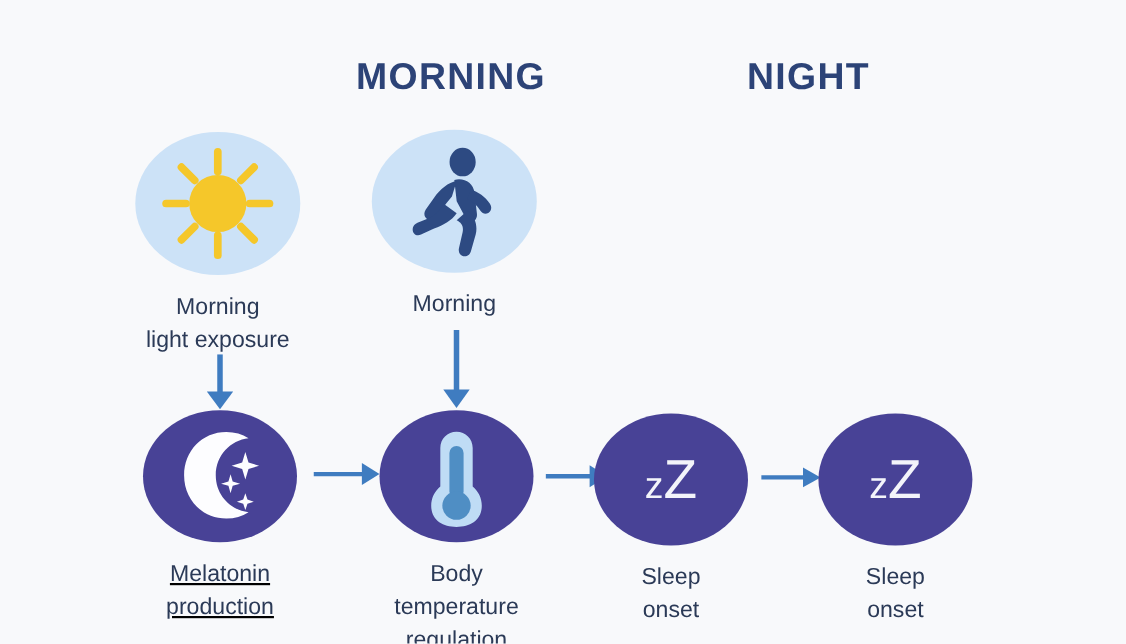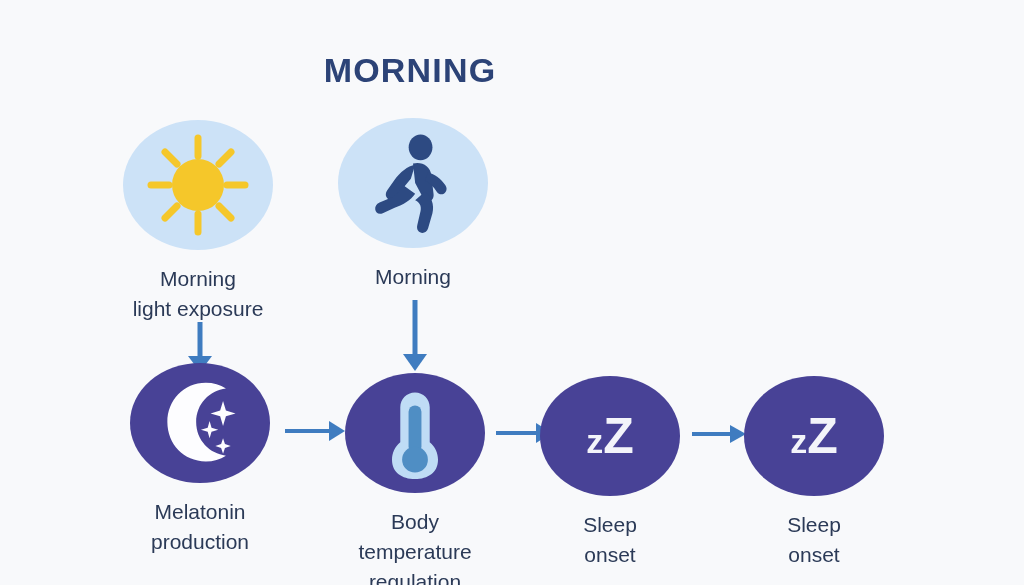--- a/index.html
+++ b/index.html
@@ -87,34 +87,35 @@
   }
   .arrow svg { display: block; }
 
   
   .zz {
     position: absolute;
     left: 50%;
     top: 50%;
     transform: translate(-50%, -50%);
     color: #f3f4fa;
-    font-weight: bold;
+    font-weight: normal;
     white-space: nowrap;
     line-height: 1;
   }
   .zz .z-small { font-size: 34px; }
   .zz .z-big { font-size: 50px; }
 </style>
 </head>
 <body>
 
 <div id="stage">
 
   <div class="section-header" id="hdr-morning">MORNING</div>
 
+  <div class="section-header" id="hdr-night">NIGHT</div>
 
   <div class="node" style="left:198px; top:120px;">
     <div class="bubble bubble-light">
       <svg width="110" height="110" viewBox="0 0 110 110">
         <circle cx="55" cy="55" r="26" fill="#f5c72a"></circle>
         <g stroke="#f5c72a" stroke-width="7" stroke-linecap="round">
           <line x1="55" y1="8" x2="55" y2="26"></line>
           <line x1="55" y1="84" x2="55" y2="102"></line>
           <line x1="8" y1="55" x2="26" y2="55"></line>
           <line x1="84" y1="55" x2="102" y2="55"></line>
@@ -152,21 +153,21 @@
     </svg>
   </div>
 
   <div class="arrow" style="left:400px; top:300px;">
     <svg width="30" height="74" viewBox="0 0 30 74">
       <line x1="15" y1="0" x2="15" y2="58" stroke="#3f7cc0" stroke-width="5"></line>
       <path d="M3 54 L15 71 L27 54 Z" fill="#3f7cc0"></path>
     </svg>
   </div>
 
-  <div class="node" style="left:200px; top:363px;">
+  <div class="node" style="left:200px; top:373px;text-decoration:underline;">
     <div class="bubble bubble-dark">
       <svg width="96" height="96" viewBox="0 0 100 100">
         <path d="M56 8 C33 8 16 26 16 49 C16 72 33 90 56 90 C64 90 71 88 77 84 C60 82 46 68 46 49 C46 30 60 16 77 14 C71 10 64 8 56 8 Z" fill="#fdfdff"></path>
         <path d="M74 27 L77 37 L87 40 L77 43 L74 53 L71 43 L61 40 L71 37 Z" fill="#fdfdff"></path>
         <path d="M60 48 L62 55 L69 57 L62 59 L60 66 L58 59 L51 57 L58 55 Z" fill="#fdfdff"></path>
         <path d="M74 66 L76 72 L82 74 L76 76 L74 82 L72 76 L66 74 L72 72 Z" fill="#fdfdff"></path>
       </svg>
     </div>
     <div class="node-label">Melatonin
 production</div>

